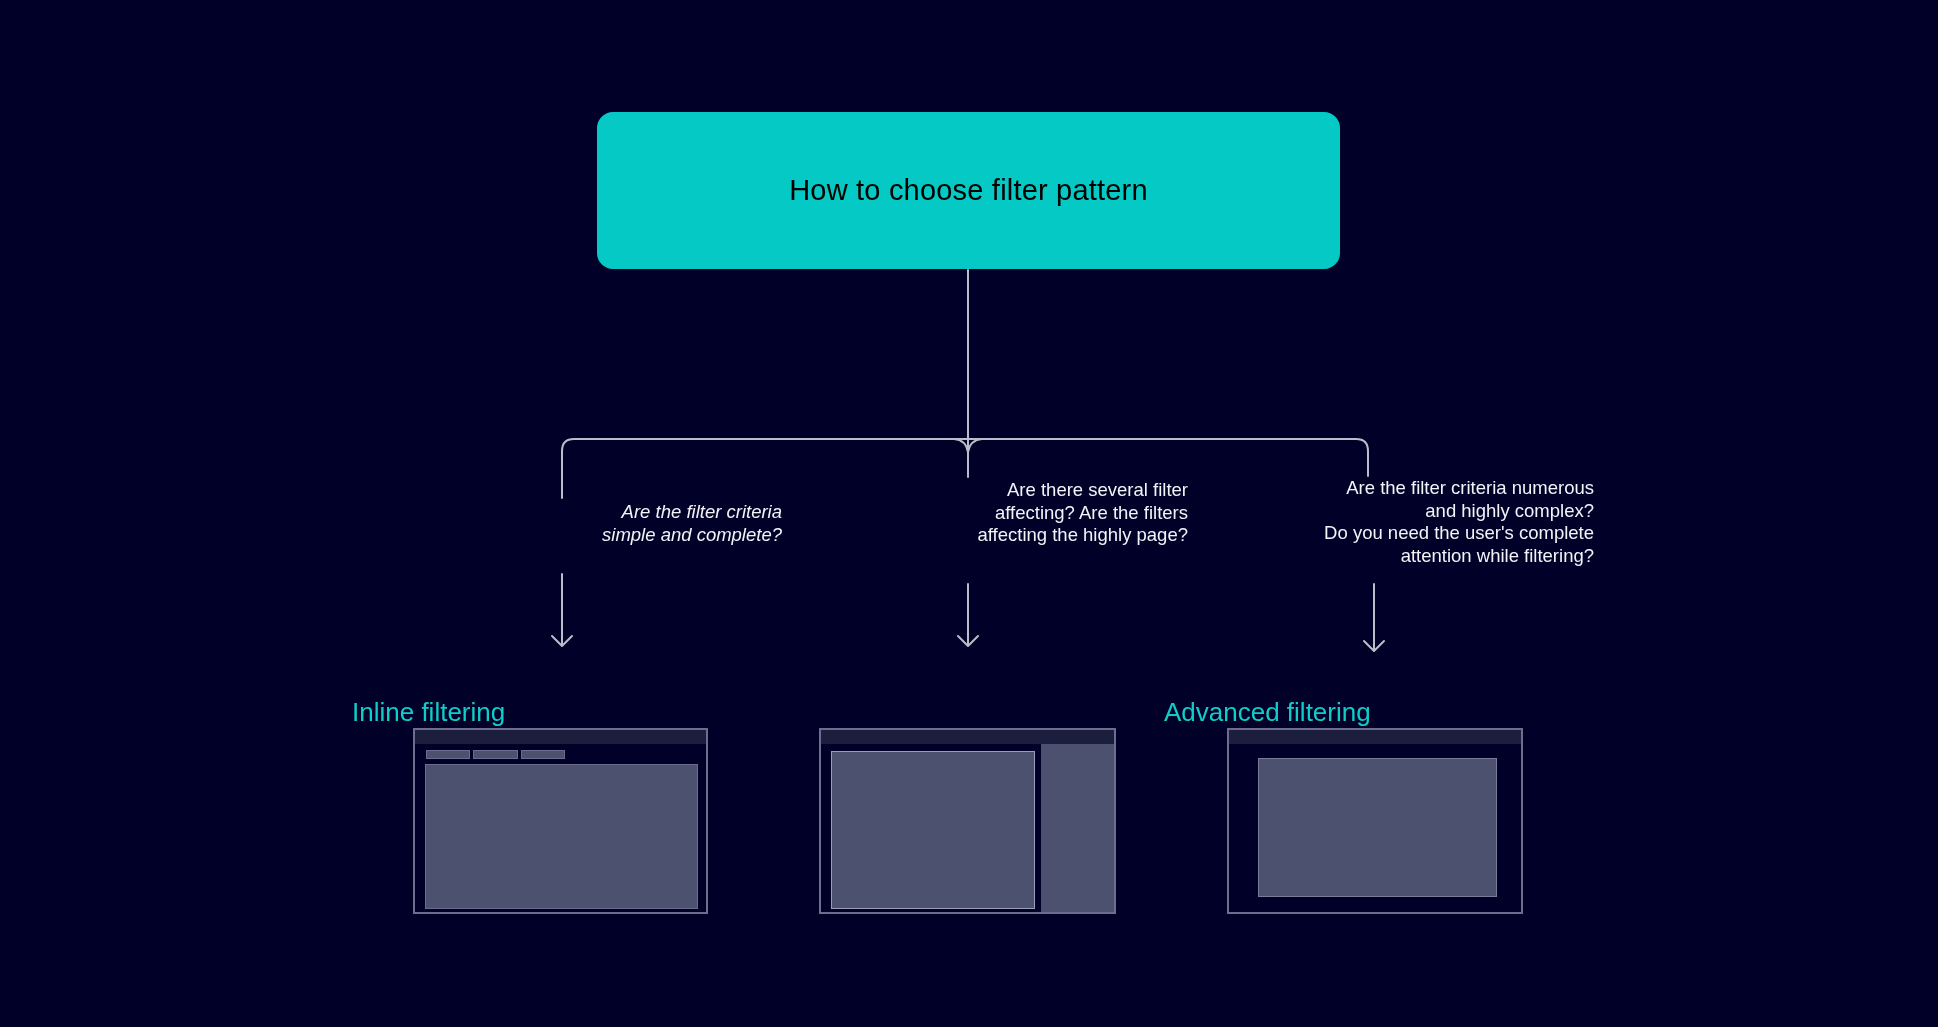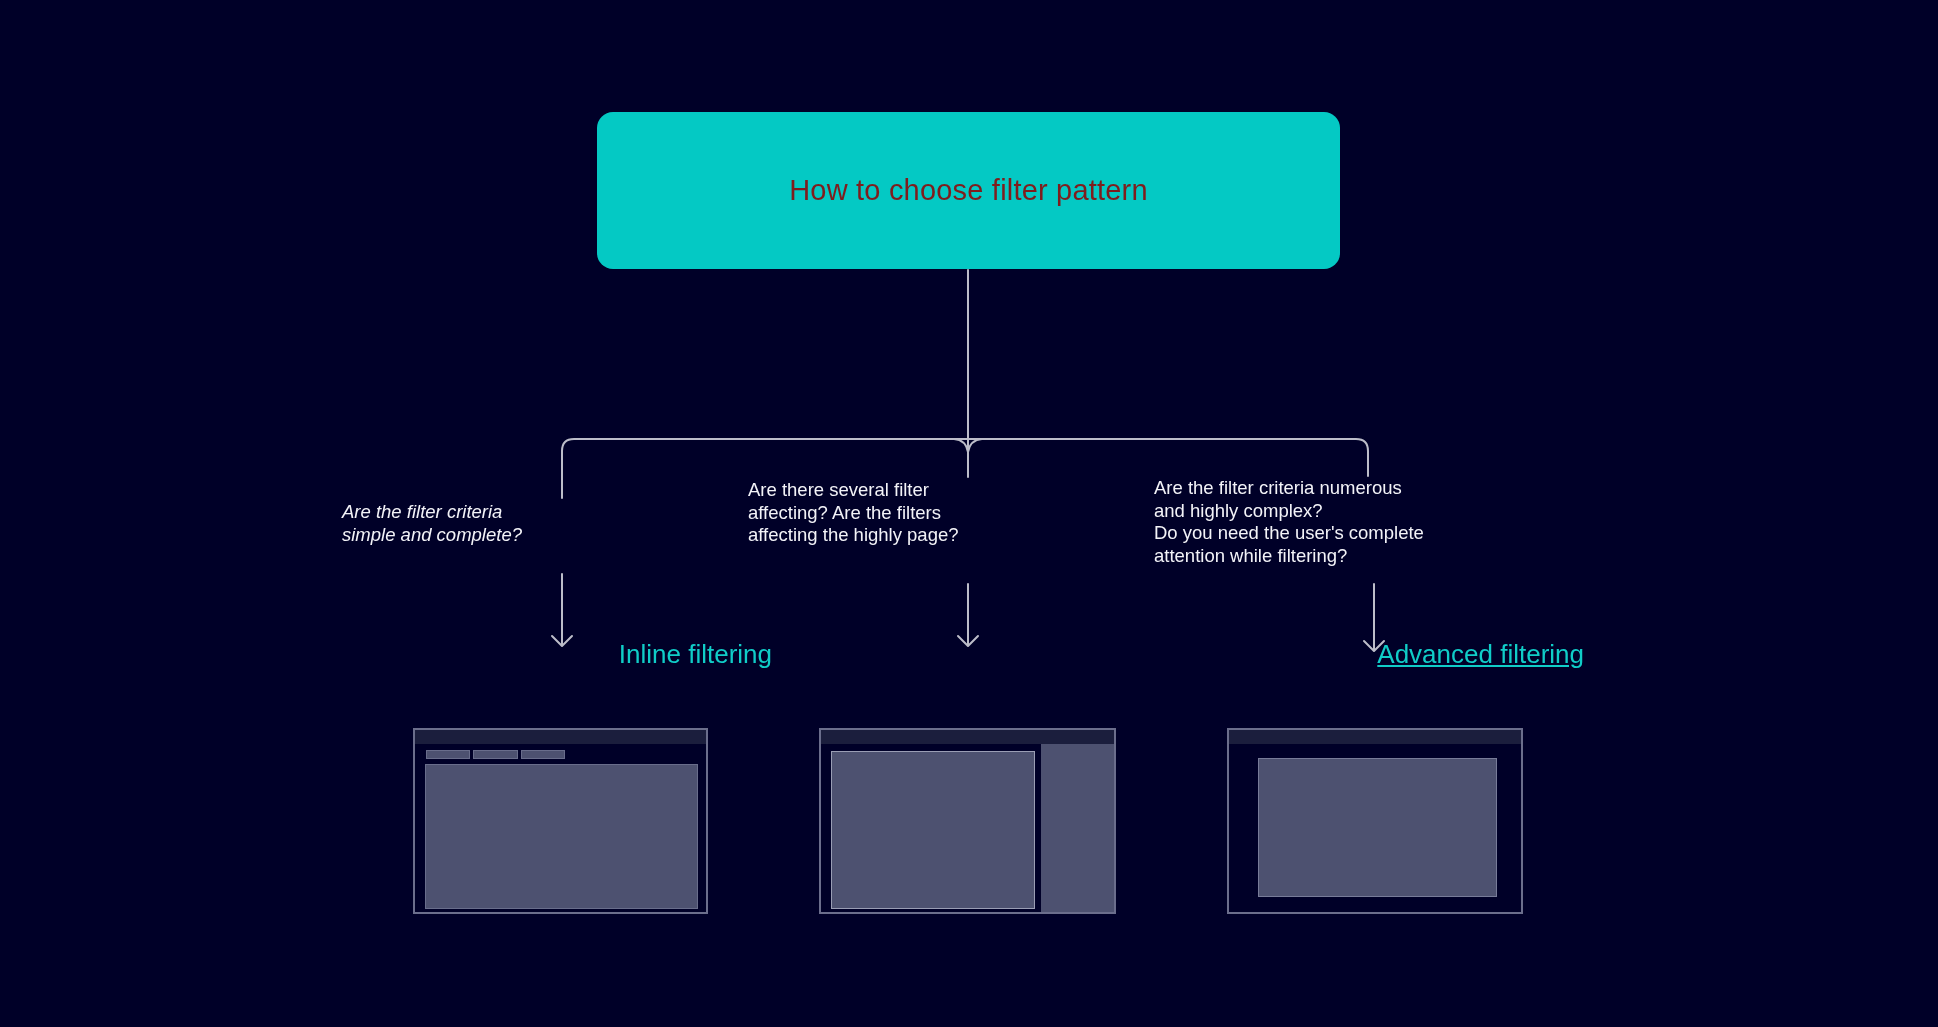--- a/index.html
+++ b/index.html
@@ -39,53 +39,53 @@
     top: 112px;
     width: 743px;
     height: 157px;
     background: #04c9c4;
     border-radius: 16px;
     display: flex;
     align-items: center;
     justify-content: center;
   }
   .title-box .title-text {
-    color: #7f1d1d;
+    color: #000000;
     font-size: 29px;
     letter-spacing: 0.2px;
   }
 
   
   .question {
     position: absolute;
     width: 440px;
-    text-align: left;
+    text-align: right;
     color: #f3f3f8;
     font-size: 18.5px;
     line-height: 22.5px;
     transform: translateX(-50%);
   }
   .q0 { left: 562px;  top: 501px; font-style: italic; }
   .q1 { left: 968px;  top: 479px; }
   .q2 { left: 1374px; top: 477px; }
 
   
   .pattern-label {
     position: absolute;
     width: 420px;
-    text-align: right;
+    text-align: left;
     transform: translateX(-50%);
     color: #10cdc8;
     font-size: 26px;
-    top: 639px;
+    top: 697px;
     cursor: pointer;
   }
   .p0 { left: 562px; }
   .p1 { left: 968px; }
-  .p2 { left: 1374px; text-decoration: underline; }
+  .p2 { left: 1374px; }
 
   
   .thumb {
     position: absolute;
     top: 728px;
     height: 186px;
     border: 2px solid #6b6e8c;
     box-sizing: border-box;
     background: #000028;
   }

